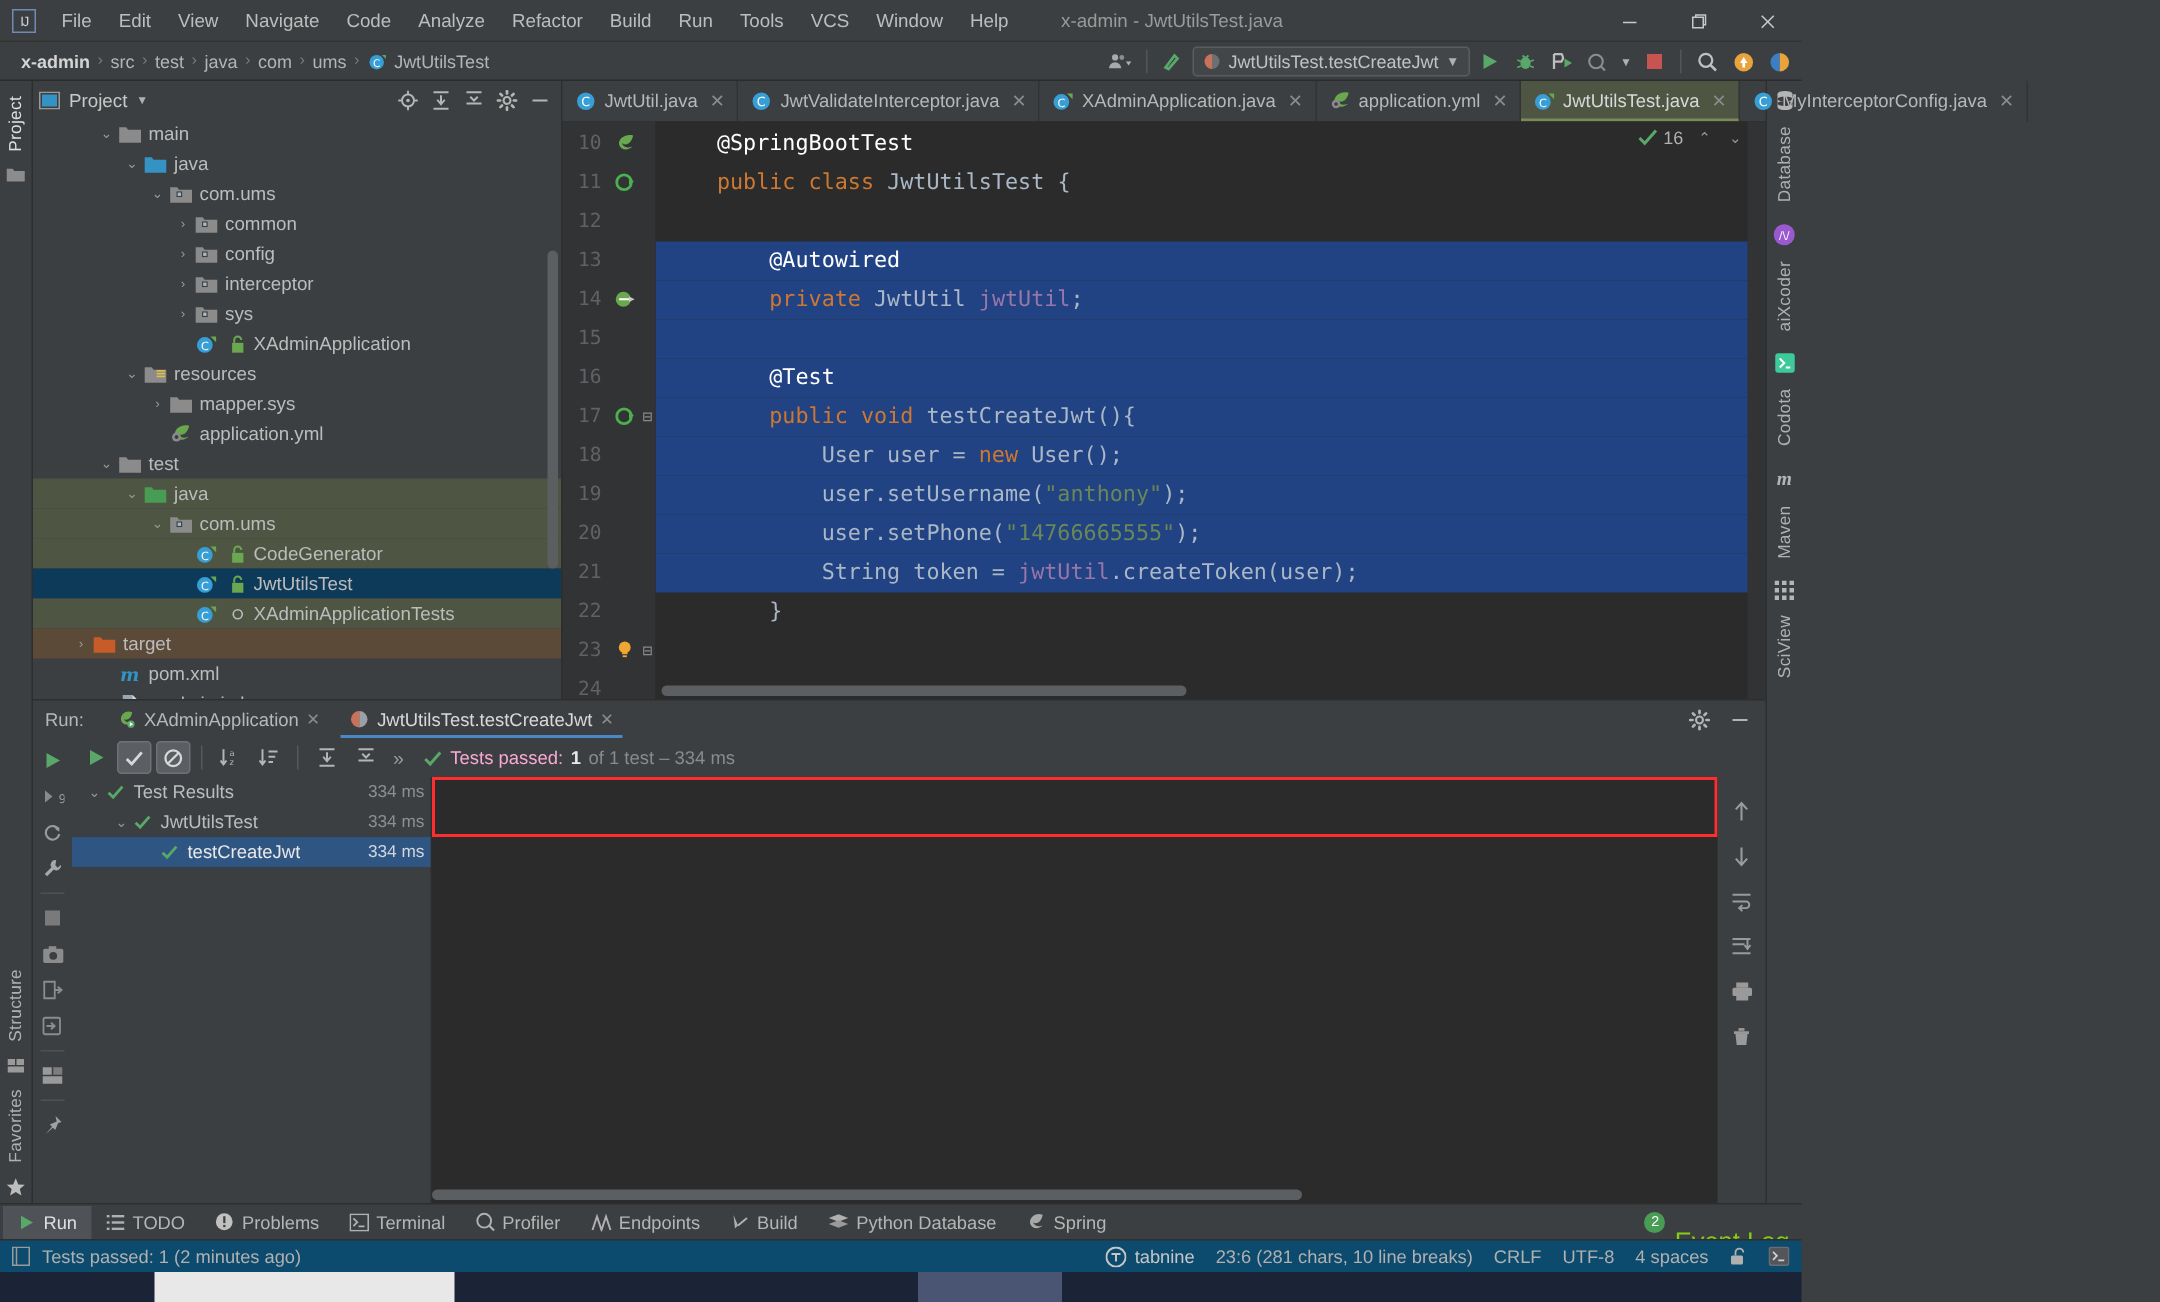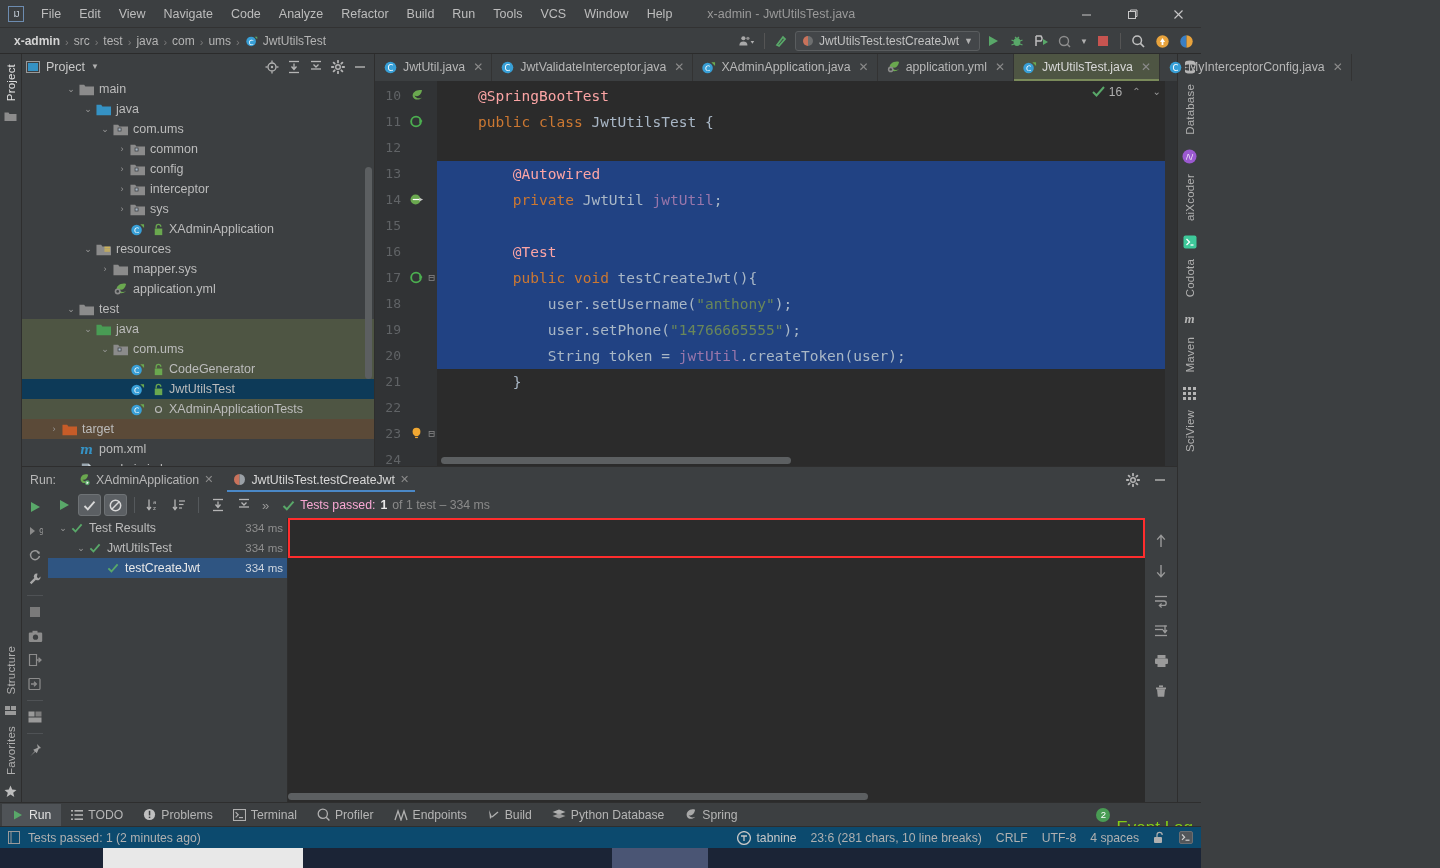--- a/index.html
+++ b/index.html
@@ -29,21 +29,21 @@
   }
   .win-title { margin-left: 26px; color: #9a9a9a; font-size: 12.5px; }
   .win-ctrls { position: absolute; right: 0; top: 0; height: 28px; display: flex; align-items: center; }
   .win-btn { width: 46px; height: 28px; display: flex; align-items: center; justify-content: center; color: #c0c0c0; font-size: 13px; }
 
   
   .navbar {
     height: 26px; background: #3c3f41; display: flex; align-items: center;
     flex: 0 0 26px; position: relative; border-bottom: 1px solid #2b2b2b;
   }
-  .crumbs { display: flex; align-items: flex-end; padding-left: 10px; gap: 0; }
+  .crumbs { display: flex; align-items: flex-start; padding-left: 10px; gap: 0; }
   .crumb { color: #b4b4b4; font-size: 12px; padding: 0 4px; display:flex; align-items:center; gap:4px;}
   .crumb.bold { font-weight: bold; color: #d4d4d4; }
   .crumb-sep { color: #7a7a7a; font-size: 11px; padding: 0 1px;}
   .nav-right { position: absolute; right: 4px; top: 0; height: 26px; display: flex; align-items: center; gap: 2px; }
   .tb-icon { width: 22px; height: 22px; display: flex; align-items: center; justify-content: center; color: #b0b0b0; }
   .run-config {
     height: 20px; border: 1px solid #5a5d5f; border-radius: 3px; display: flex; align-items: center;
     padding: 0 6px; gap: 5px; color: #c2c2c2; font-size: 12px; background: #434649;
   }
   .vdiv { width: 1px; height: 16px; background: #555; margin: 0 4px; }
@@ -115,21 +115,21 @@
   .gicon { width: 22px; display:flex;align-items:center;justify-content:center; margin-left:4px;}
   .gfold { position:absolute; right:2px; color:#808080; font-size:10px; }
 
   .code {
     flex: 1 1 auto; font-family: "DejaVu Sans Mono", monospace; font-size: 14.5px;
     padding-top: 2px; position: relative; overflow: hidden; background: #2b2b2b; min-width:0;
   }
   .cline { height: 26px; line-height: 26px; white-space: pre; padding-left: 6px; }
   .cline.sel { background: #214283; }
 
-  .k-ann { color: #fca5a5; }
+  .k-ann { color: #ffffff; }
   .k-kw { color: #cc7832; }
   .k-cls { color: #a9b7c6; }
   .k-field { color: #9876aa; }
   .k-str { color: #6a8759; }
   .k-plain { color: #a9b7c6; }
   .k-static { color: #9876aa; font-style: italic; }
 
   .code-rightbar {
     position: absolute; right: 0; top: 0; width: 12px; bottom: 0; background: #313335;
   }
@@ -845,20 +845,21 @@
               </div>
             <div class="code" id="code-lines">
                 <div class="cline"><span class="k-plain">    </span><span class="k-ann">@SpringBootTest</span></div>
                 <div class="cline"><span class="k-plain">    </span><span class="k-kw">public</span><span class="k-plain"> </span><span class="k-kw">class</span><span class="k-cls"> JwtUtilsTest {</span></div>
                 <div class="cline"><span class="k-plain"></span></div>
                 <div class="cline sel"><span class="k-plain">        </span><span class="k-ann">@Autowired</span></div>
                 <div class="cline sel"><span class="k-plain">        </span><span class="k-kw">private</span><span class="k-cls"> JwtUtil </span><span class="k-field">jwtUtil</span><span class="k-cls">;</span></div>
                 <div class="cline sel"><span class="k-plain"></span></div>
                 <div class="cline sel"><span class="k-plain">        </span><span class="k-ann">@Test</span></div>
                 <div class="cline sel"><span class="k-plain">        </span><span class="k-kw">public</span><span class="k-plain"> </span><span class="k-kw">void</span><span class="k-cls"> testCreateJwt(){</span></div>
+                <div class="cline sel"><span class="k-cls">            User user = </span><span class="k-kw">new</span><span class="k-cls"> User();</span></div>
                 <div class="cline sel"><span class="k-cls">            user.setUsername(</span><span class="k-str">"anthony"</span><span class="k-cls">);</span></div>
                 <div class="cline sel"><span class="k-cls">            user.setPhone(</span><span class="k-str">"14766665555"</span><span class="k-cls">);</span></div>
                 <div class="cline sel"><span class="k-cls">            String token = </span><span class="k-field">jwtUtil</span><span class="k-cls">.createToken(user);</span></div>
                 <div class="cline"><span class="k-cls">        }</span></div>
                 <div class="cline"><span class="k-plain"></span></div>
               </div>
             <div class="inspect-badge">
               <svg width="13" height="13" viewBox="0 0 13 13">
                   <path d="M1 7 L4.5 10.5 L12 2" stroke="#59a869" stroke-width="2" fill="none"></path>
                 </svg>

